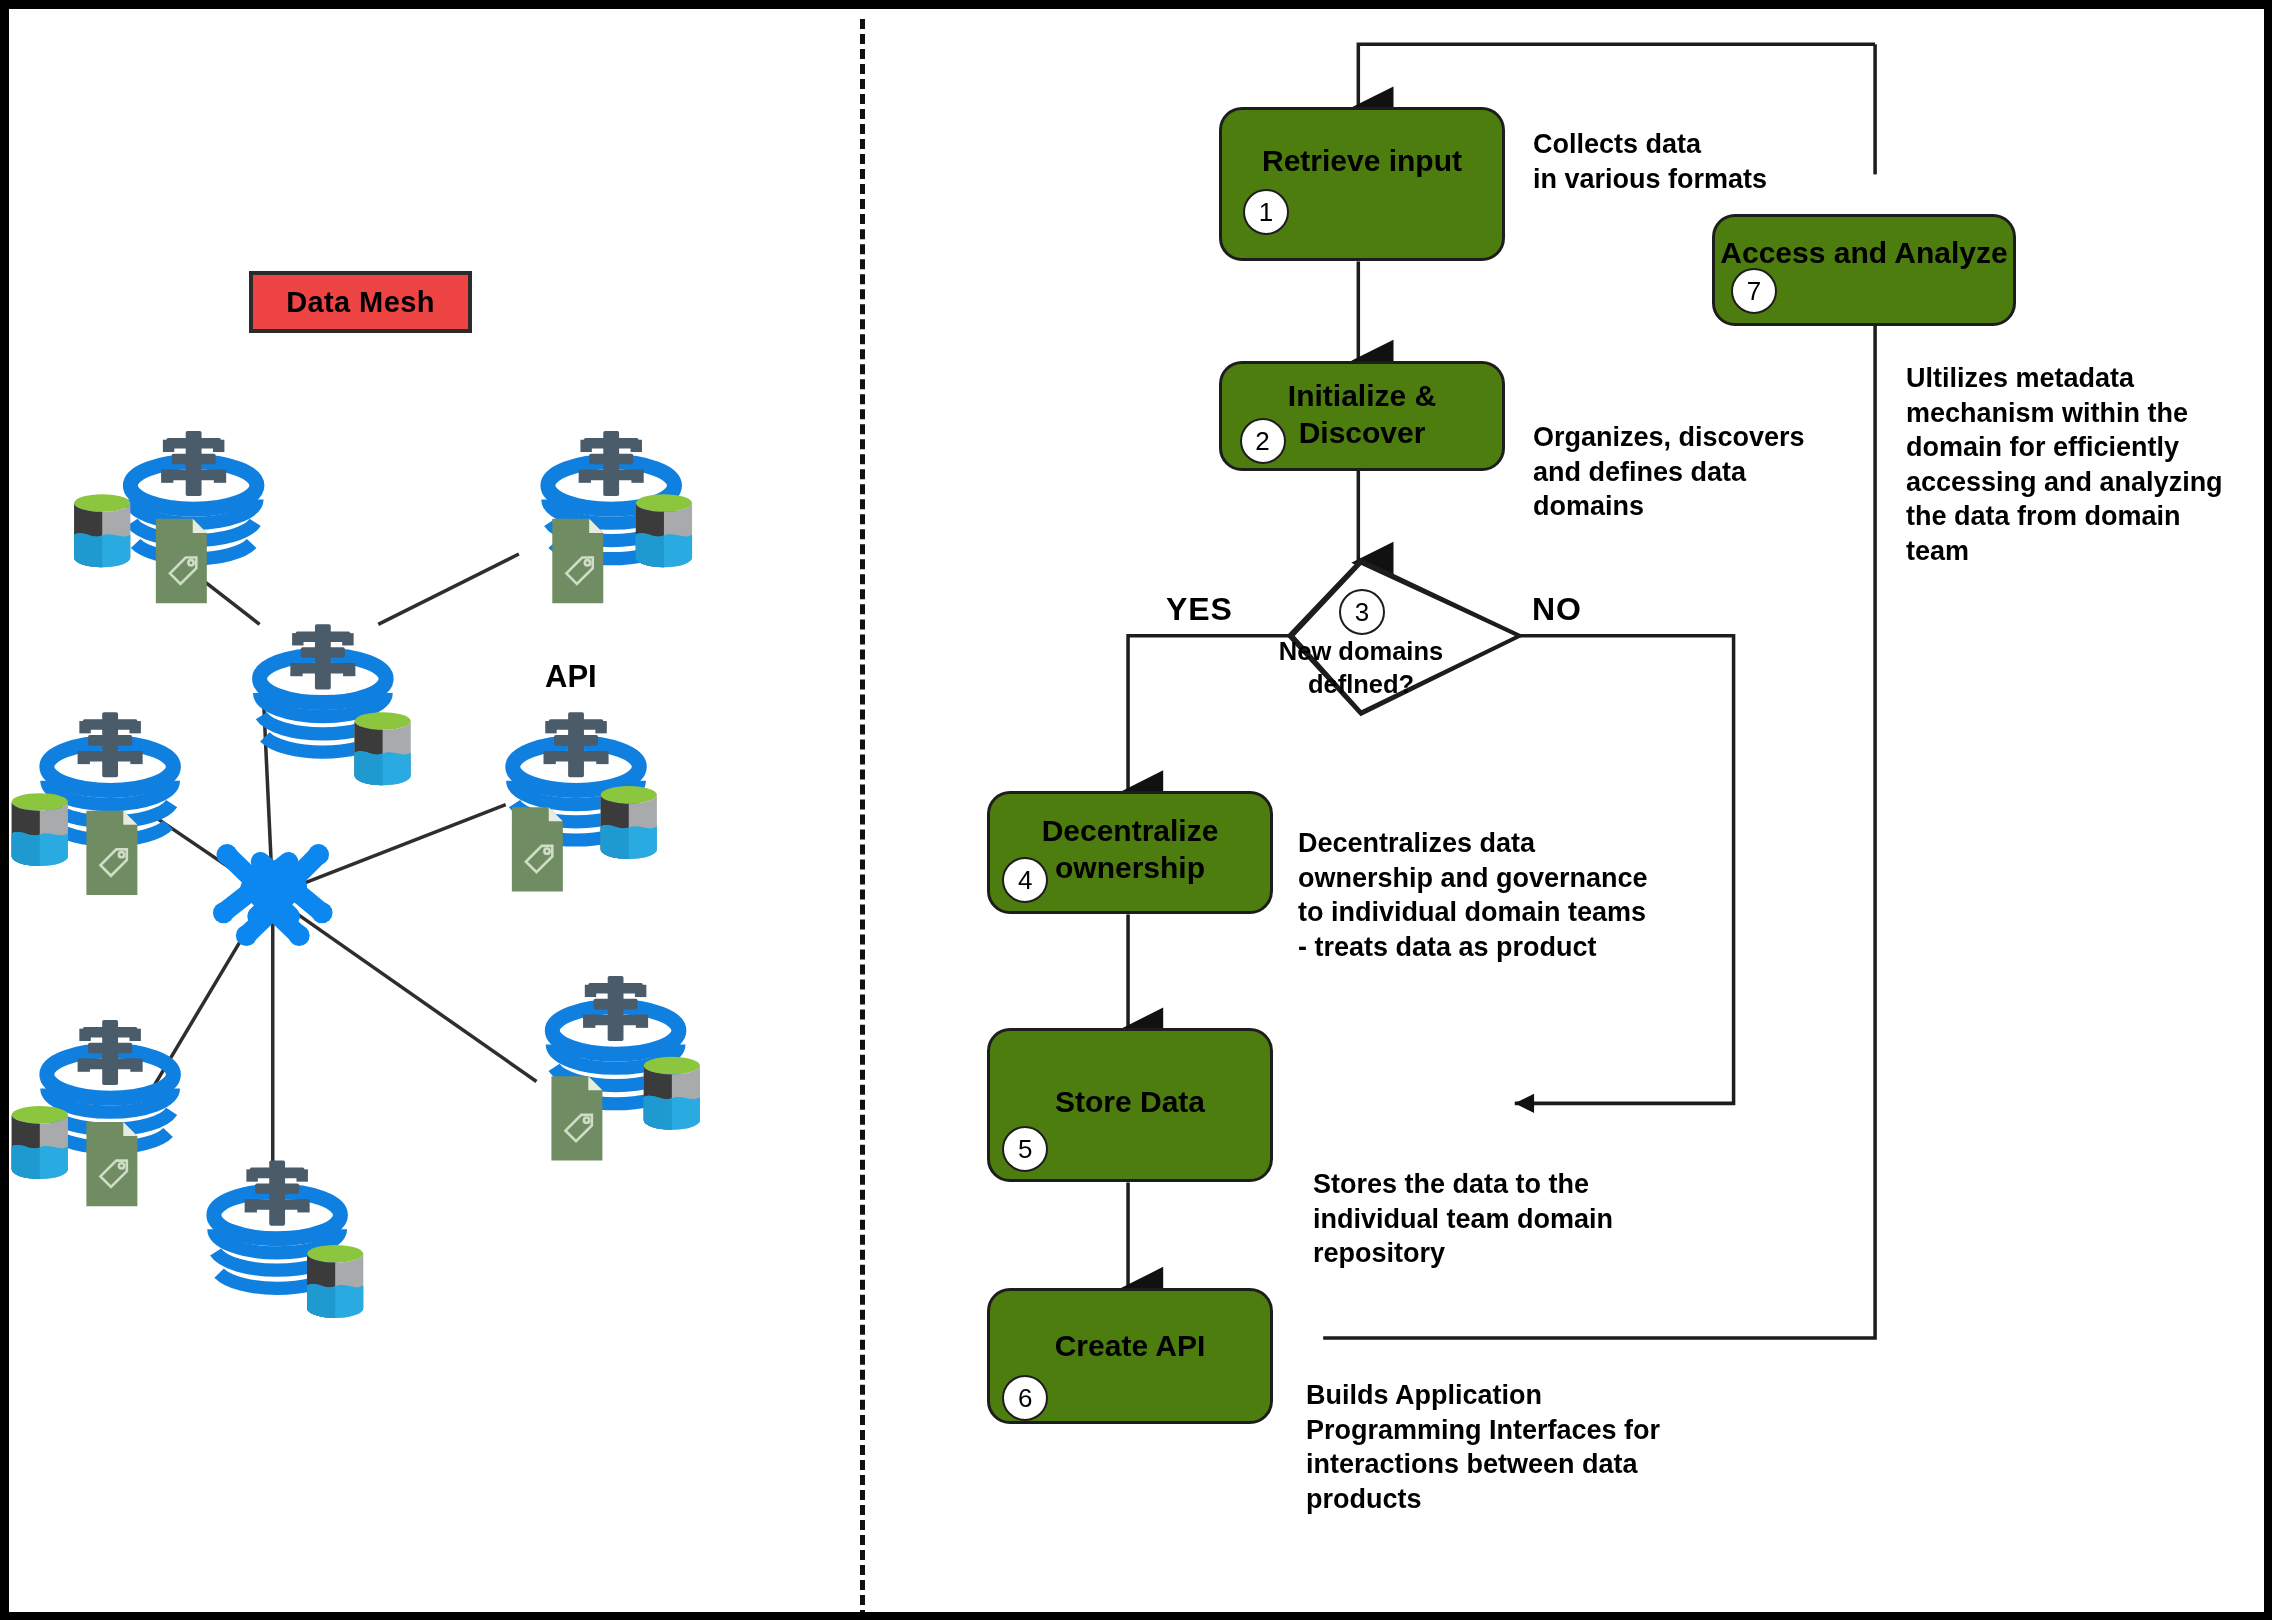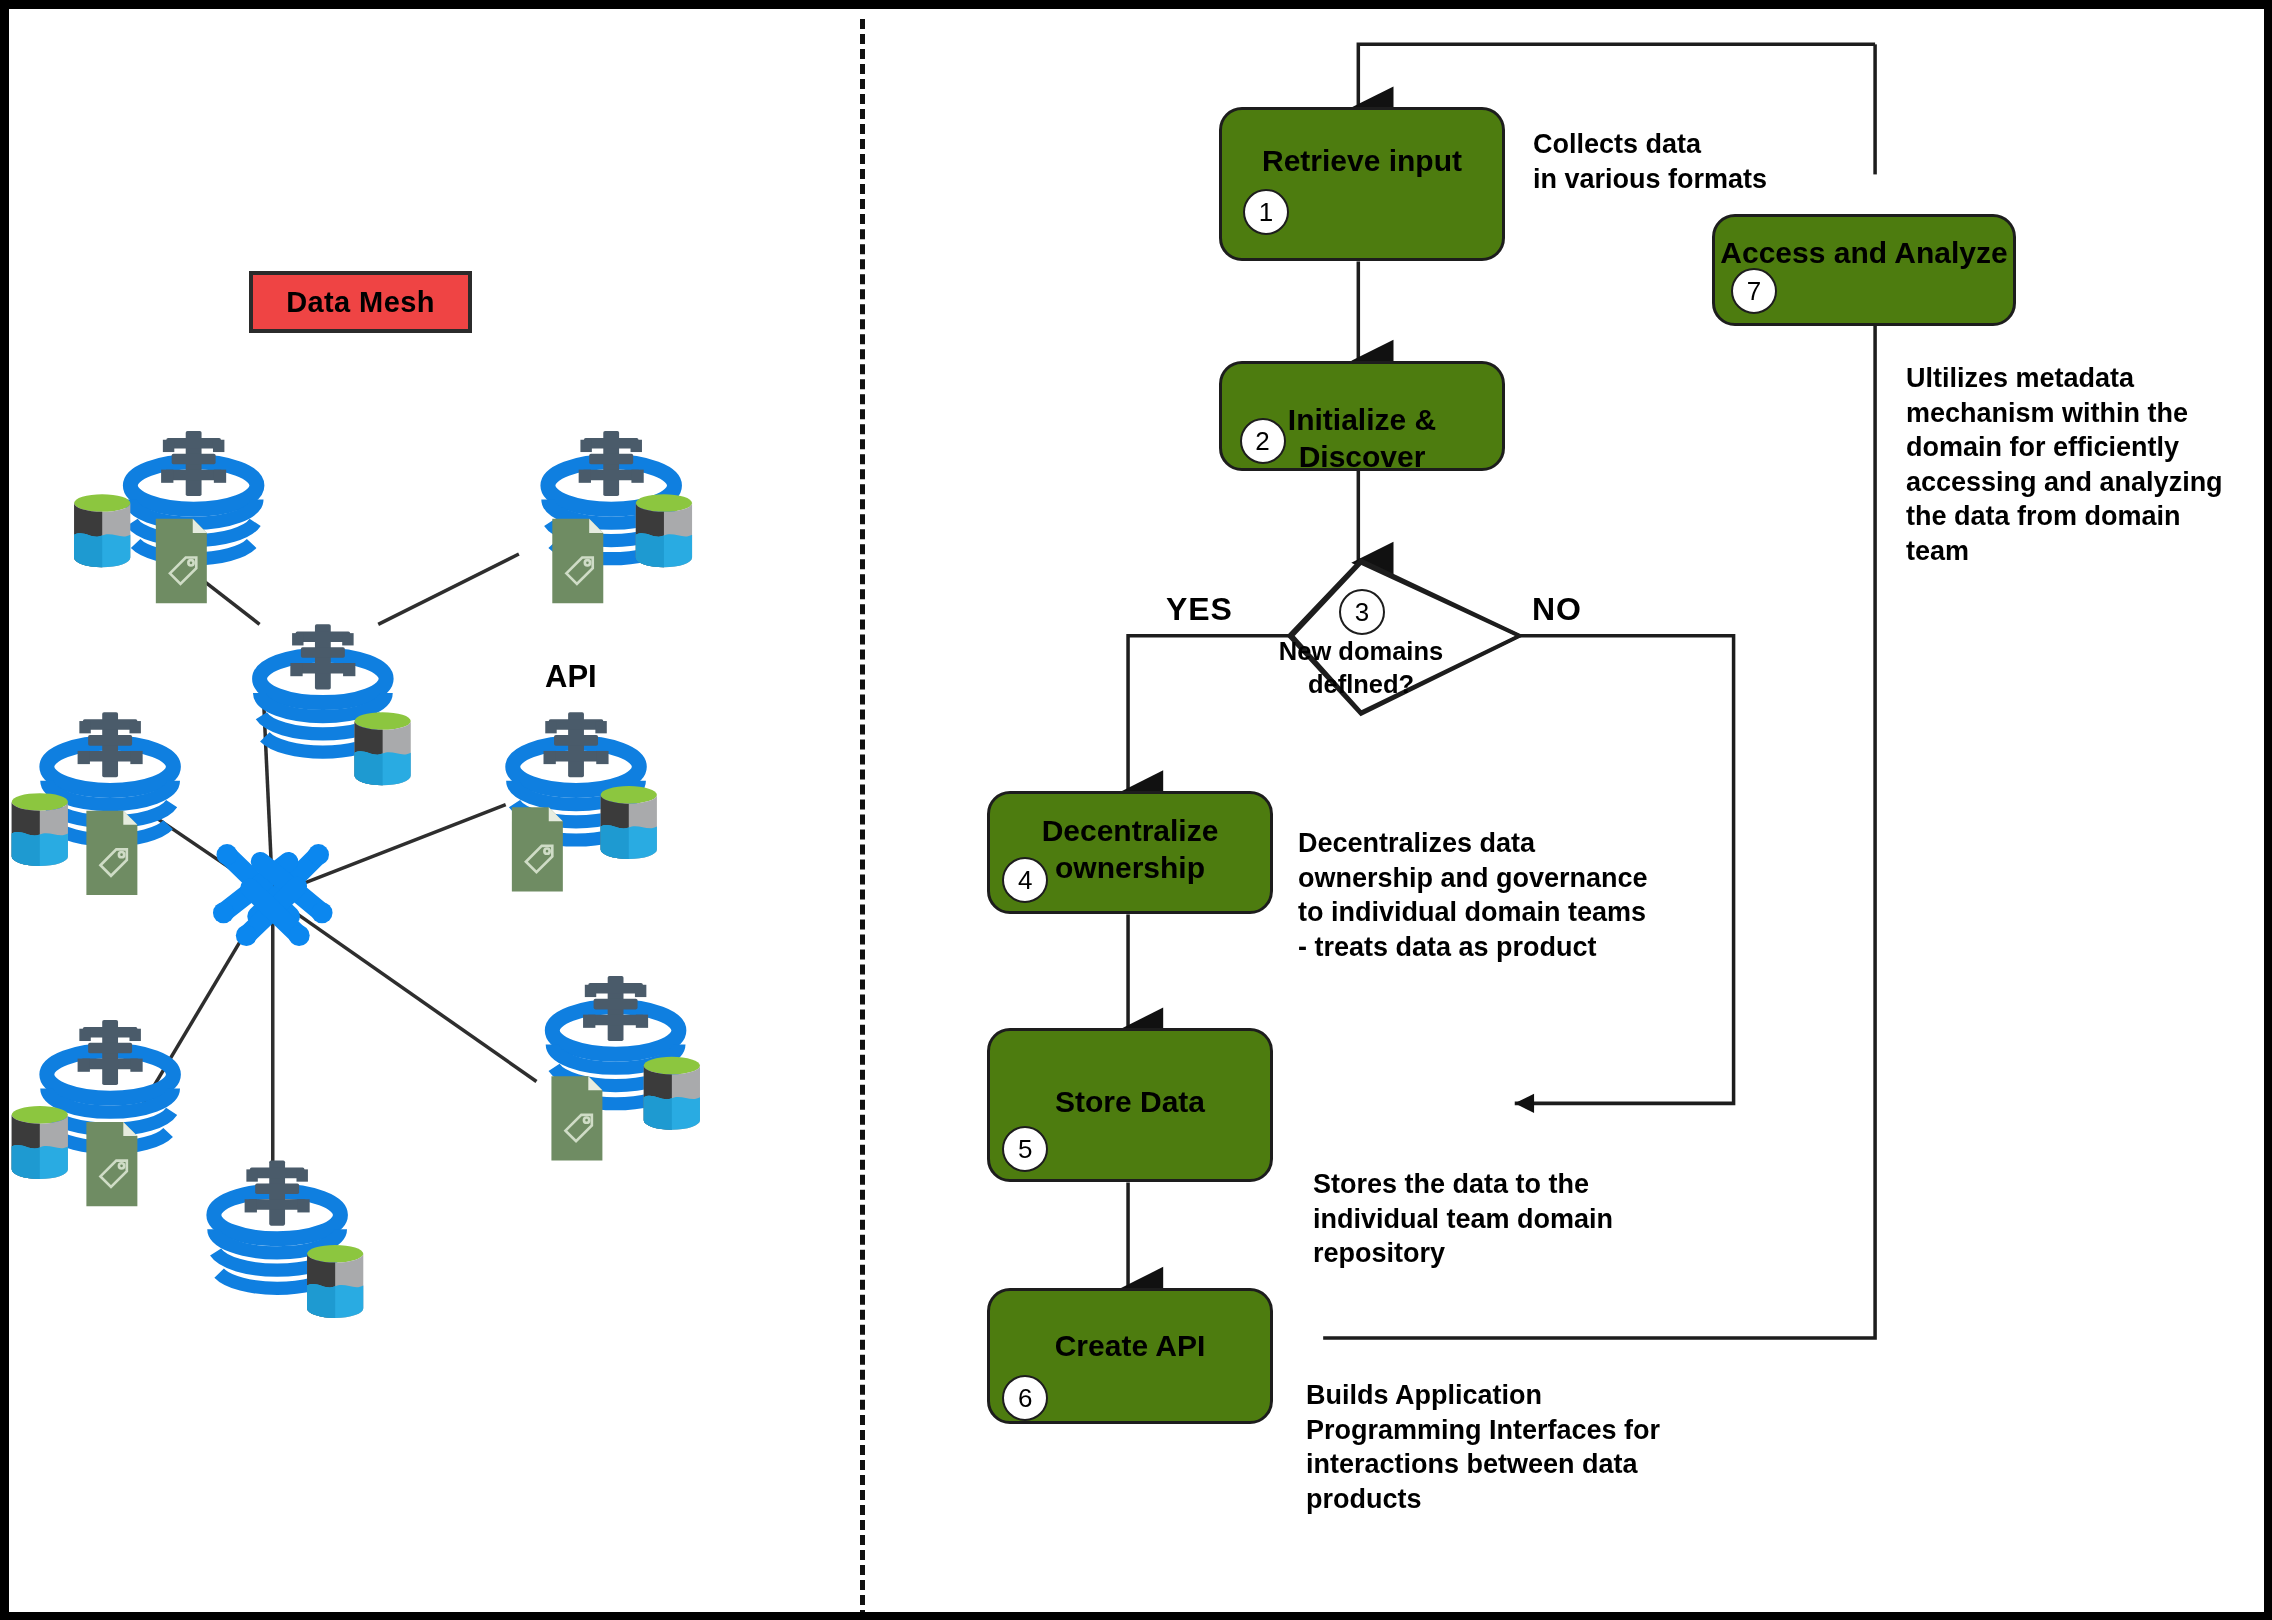--- a/index.html
+++ b/index.html
@@ -221,24 +221,27 @@
 
     <div class="fnode" id="n1" style="left:359px;top:98px;width:286px;height:154px;">
       <div class="ftitle" style="top:33px;">Retrieve
 input</div>
       <div class="fbadge" style="left:21px;top:79px;">1</div>
     </div>
     <div class="fdesc" style="left:673px;top:118px;">Collects data
 in various formats</div>
 
     <div class="fnode" id="n2" style="left:359px;top:352px;width:286px;height:110px;">
-      <div class="ftitle" style="top:14px;margin-top:24px;">Initialize &amp;
+      <div class="ftitle" style="top:14px;">Initialize &amp;
 Discover</div>
       <div class="fbadge" style="left:17.6px;top:54px;">2</div>
     </div>
+    <div class="fdesc" style="left:673px;top:411px;">Organizes, discovers
+and defines data
+domains</div>
 
     <div class="branch-label" style="left:306px;top:582px;">YES</div>
     <div class="branch-label" style="left:672px;top:582px;">NO</div>
     <div class="fbadge" style="position:absolute;left:479px;top:580px;">3</div>
     <div class="diamond-text" style="left:378px;top:626px;width:246px;">New domains
 deflned?</div>
 
     <div class="fnode" id="n4" style="left:127px;top:782px;width:286px;height:123px;">
       <div class="ftitle" style="top:19.3px;">Decentralize
 ownership</div>

